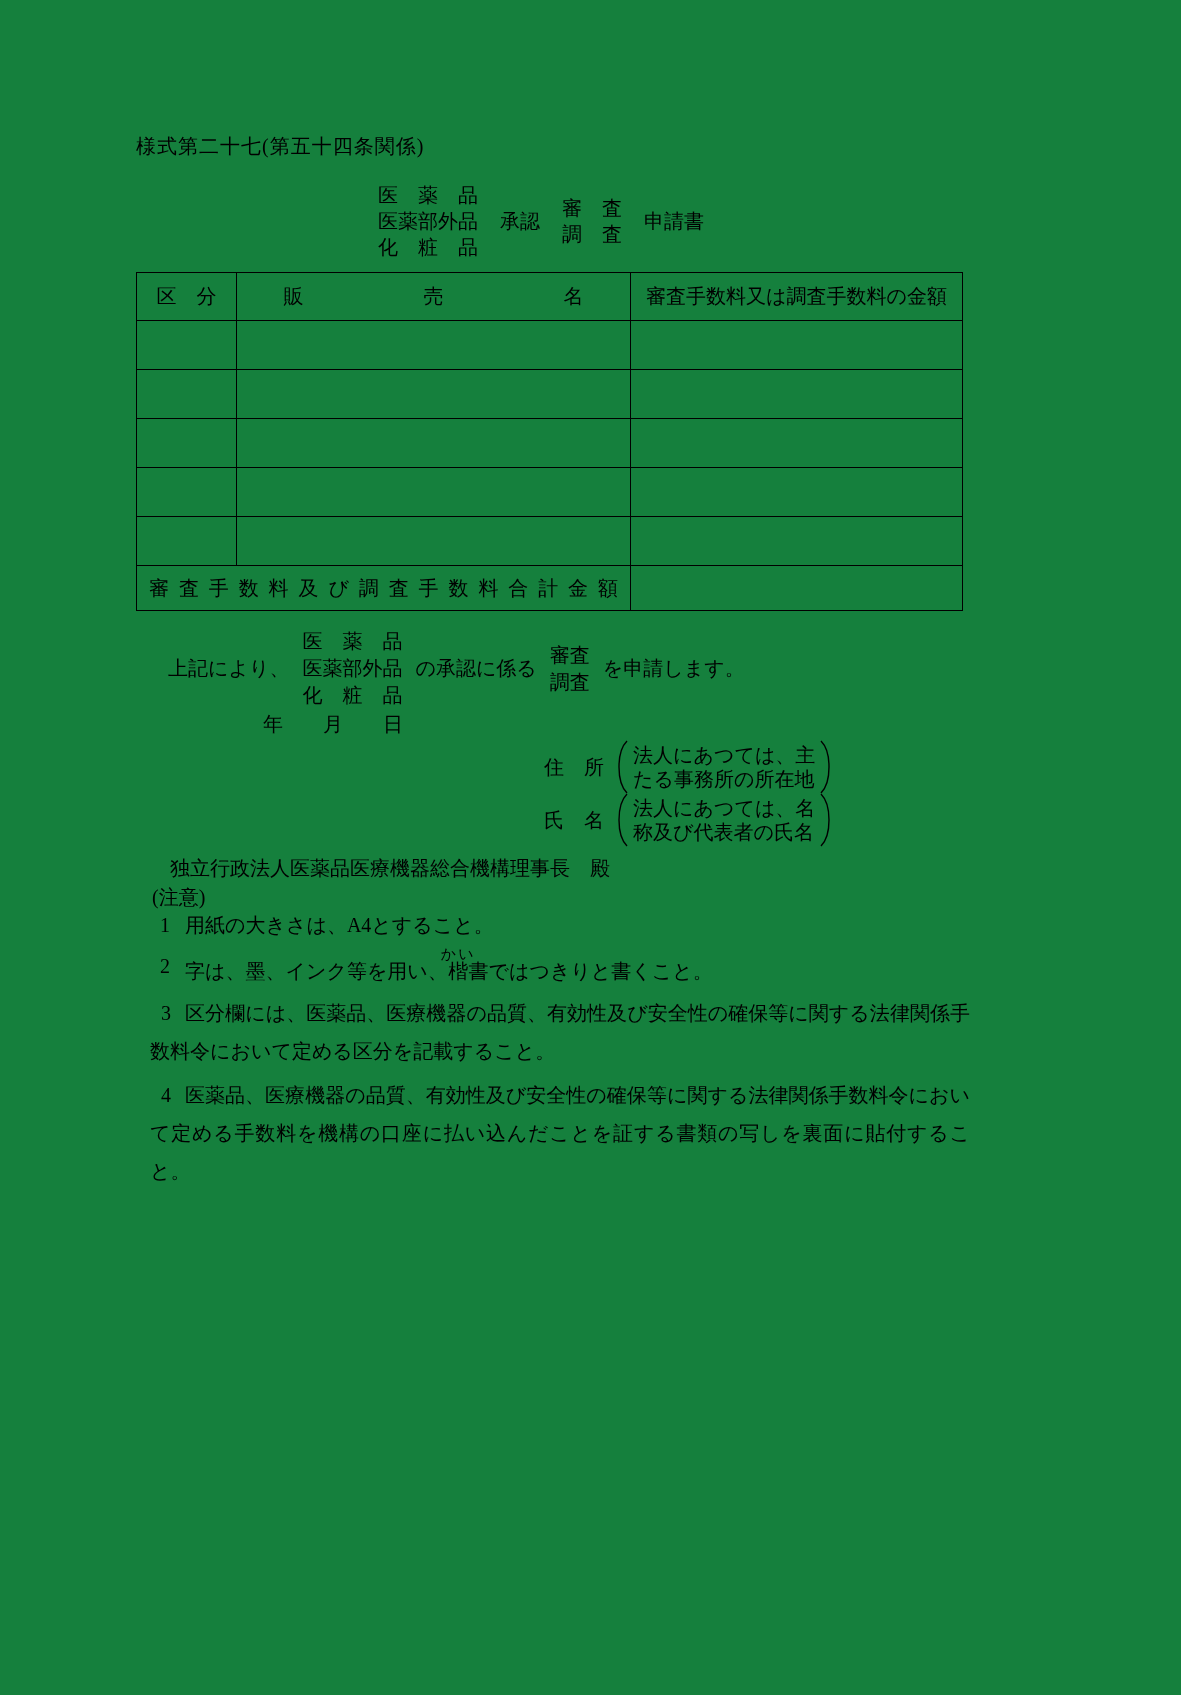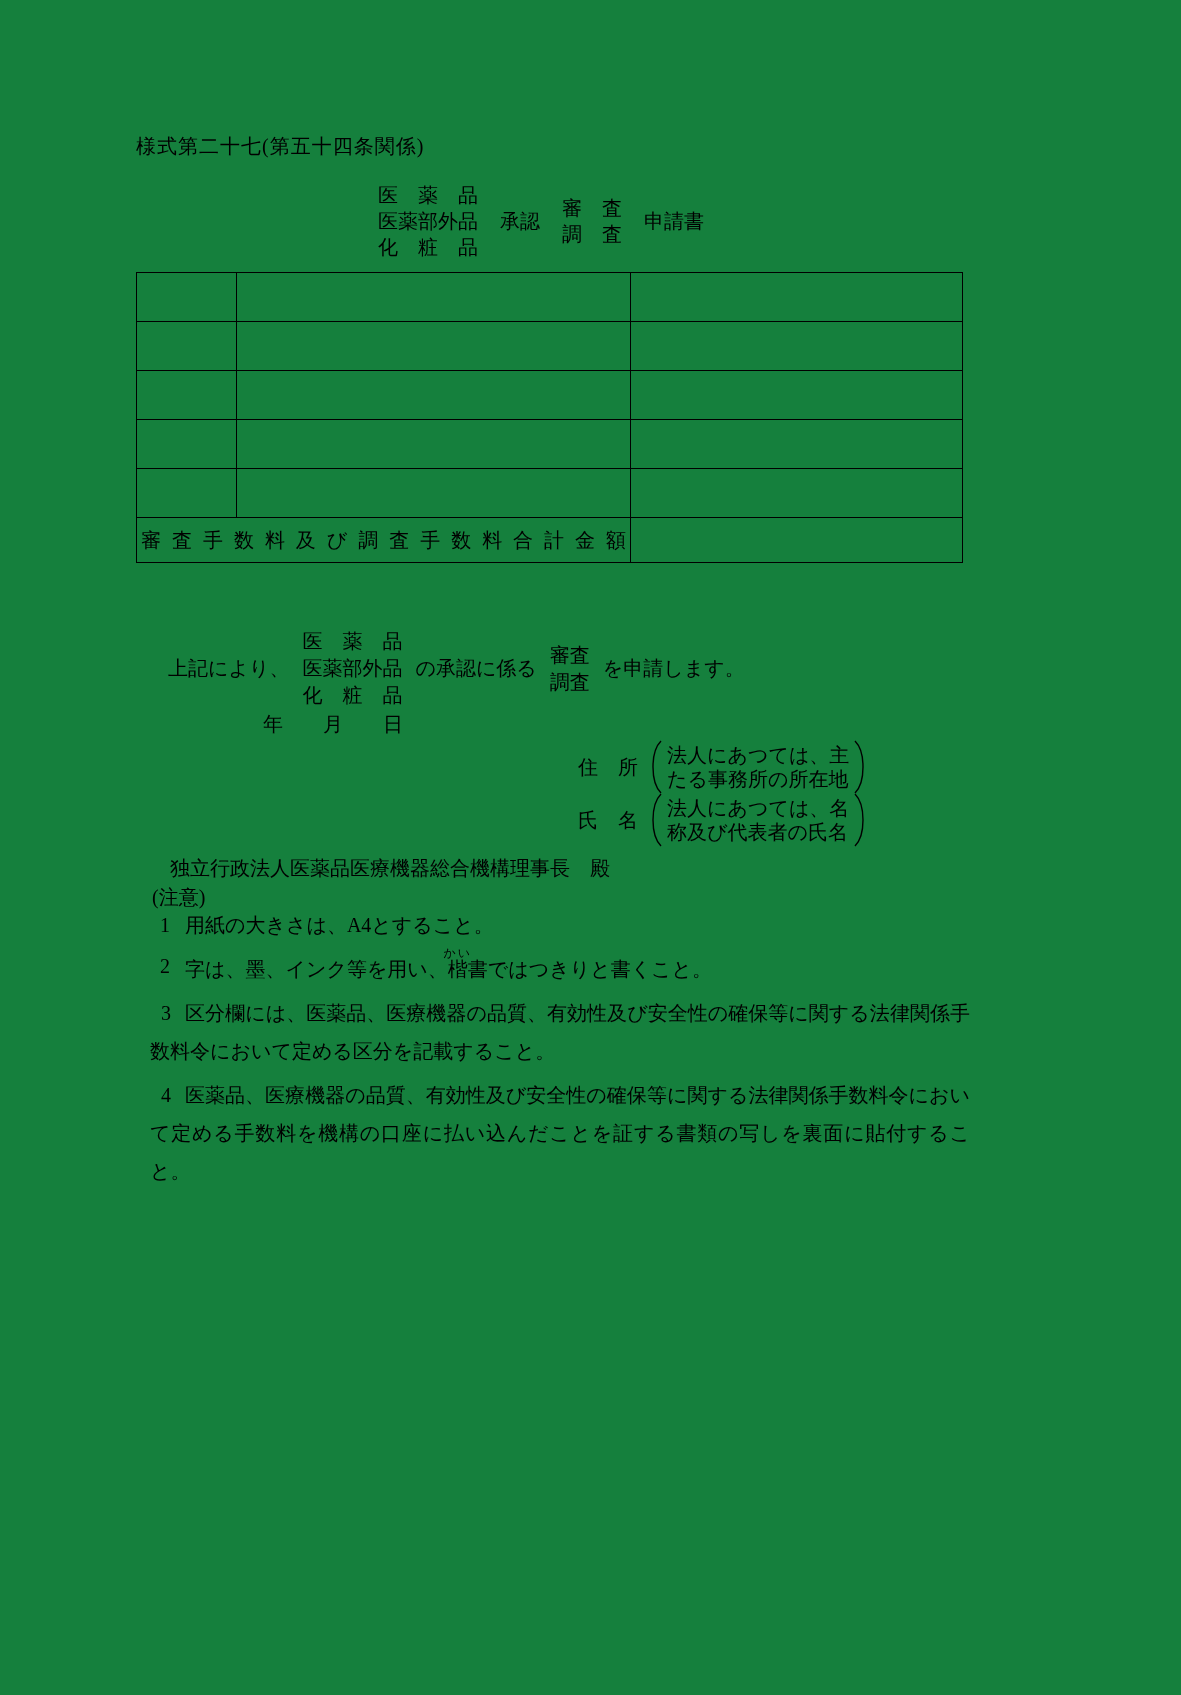--- a/index.html
+++ b/index.html
@@ -30,39 +30,39 @@
   
   .form-table {
     position: absolute; top: 272px; left: 136px;
     border-collapse: collapse; table-layout: fixed;
   }
   .form-table td { border: 1px solid #000; font-weight: normal; vertical-align: middle; }
   .form-table .header-row td { height: 48px; text-align: center; }
   .form-table .body-row td { height: 49px; }
   .form-table .total-row td { height: 45px; }
   .form-table .total-label {
-    padding: 0 4px;
+    padding: 0 12px;
     text-align: justify; text-align-last: justify;
     white-space: nowrap;
     margin-left: 31px;
   }
 
   
   .statement {
     position: absolute; top: 628px; left: 168px;
     display: flex; align-items: center; gap: 13px;
   }
   .statement .stack-products div { line-height: 27px; width: 100px; }
   .statement .stack-review div { line-height: 27px; }
 
   .date-line { position: absolute; top: 711px; left: 263px; }
 
   
   .bracket-row {
-    position: absolute; left: 578px;
+    position: absolute; left: 544px;
     display: flex; align-items: center; gap: 4px;
   }
   .row-address { top: 740px; }
   .row-name { top: 793px; }
   .bracket-row .label { margin-right: 8px; }
   .bracket-note div { line-height: 24px; }
   .bracket svg { display: block; }
 
   .addressee { position: absolute; top: 855px; left: 170px; }
 
@@ -73,21 +73,21 @@
   .note-2 { top: 947px; }
   .note-wrap {
     position: absolute; left: 150px; width: 820px;
     line-height: 38px; word-break: break-all; text-align: justify;
   }
   .note-3 { top: 994px; }
   .note-4 { top: 1076px; }
   .note-wrap .note-num { margin-left: 11px; margin-right: 14px; }
 
   ruby { ruby-position: over; }
-  rt { font-size: 12px; letter-spacing: 2px; }
+  rt { font-size: 15px; letter-spacing: 2px; }
 </style>
 </head>
 <body>
 
 <div class="page">
 
   <div class="form-number">様式第二十七(第五十四条関係)</div>
 
   <div class="title-block">
     <div class="stack stack-products">
@@ -103,20 +103,25 @@
     <div>申請書</div>
   </div>
 
   <table class="form-table">
     <colgroup>
       <col style="width:100px">
       <col style="width:394px">
       <col style="width:332px">
     </colgroup>
     <tbody>
+      <tr class="header-row">
+        <td>区　分</td>
+        <td>販　　　　　　売　　　　　　名</td>
+        <td>審査手数料又は調査手数料の金額</td>
+      </tr>
       <tr class="body-row">
           <td></td>
           <td></td>
           <td></td>
         </tr>
         <tr class="body-row">
           <td></td>
           <td></td>
           <td></td>
         </tr>

